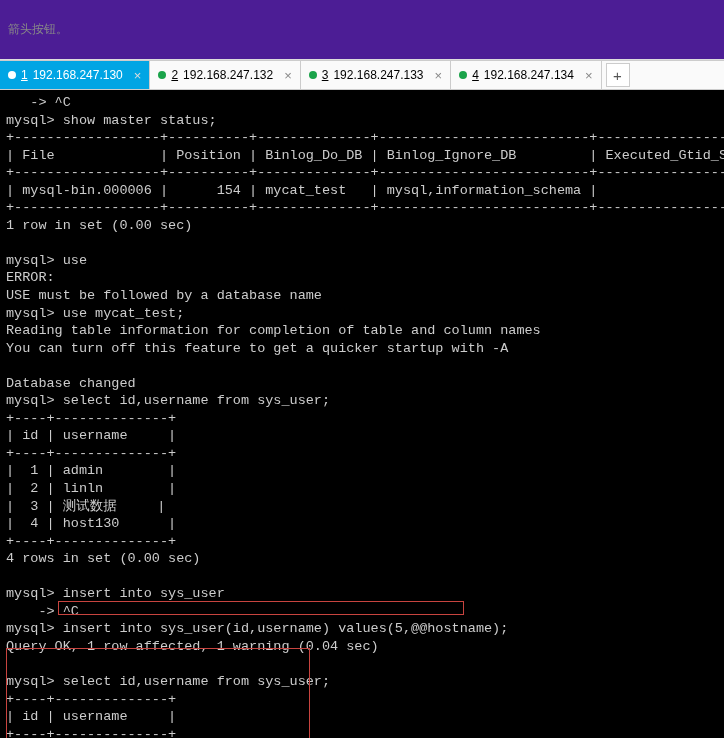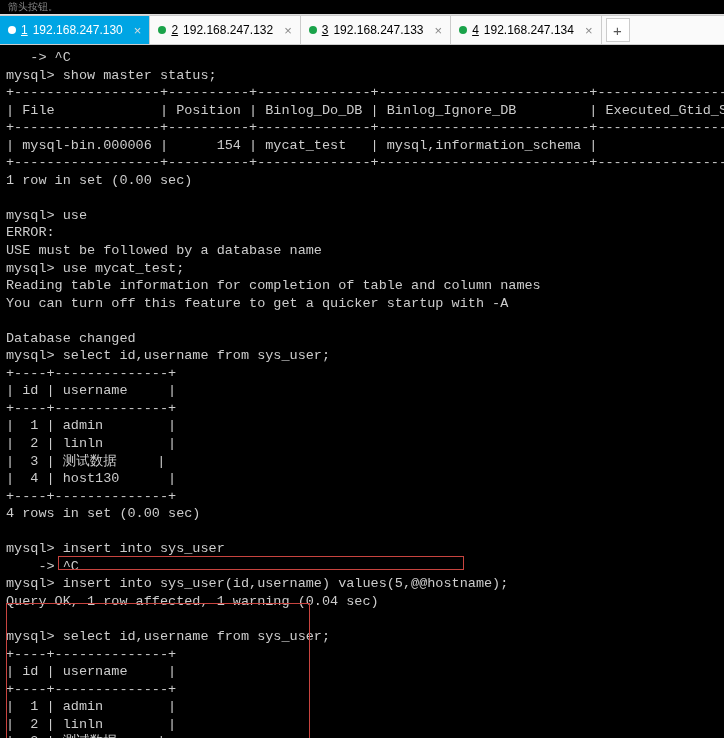--- a/index.html
+++ b/index.html
@@ -3,24 +3,24 @@
 <meta charset="utf-8">
 <style>
   * { margin: 0; padding: 0; box-sizing: border-box; }
   body {
     font-family: "Microsoft YaHei", Arial, sans-serif;
     background: #f0f0f0;
     width: 724px;
     font-size: 13px;
   }
   .top-text {
-    padding: 0 8px;
+    padding: 21px 8px;
     color: #888;
-    font-size: 10px;
-    background: #000000;
+    font-size: 12px;
+    background: #4c1d95;
     border-bottom: 1px solid #ddd;
   }
   .tab-bar {
     display: flex;
     align-items: center;
     background: #fafafa;
     border-top: 1px solid #ccc;
     border-bottom: 1px solid #ccc;
     padding: 0;
     height: 30px;

